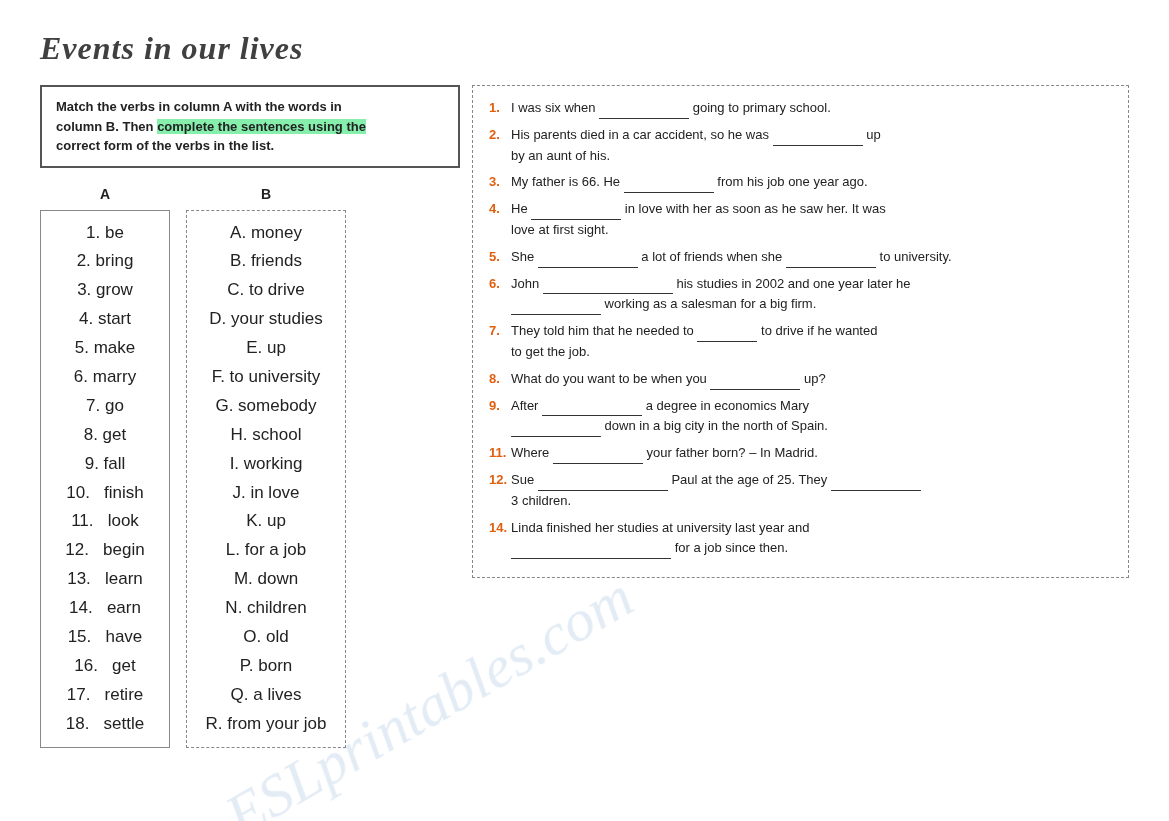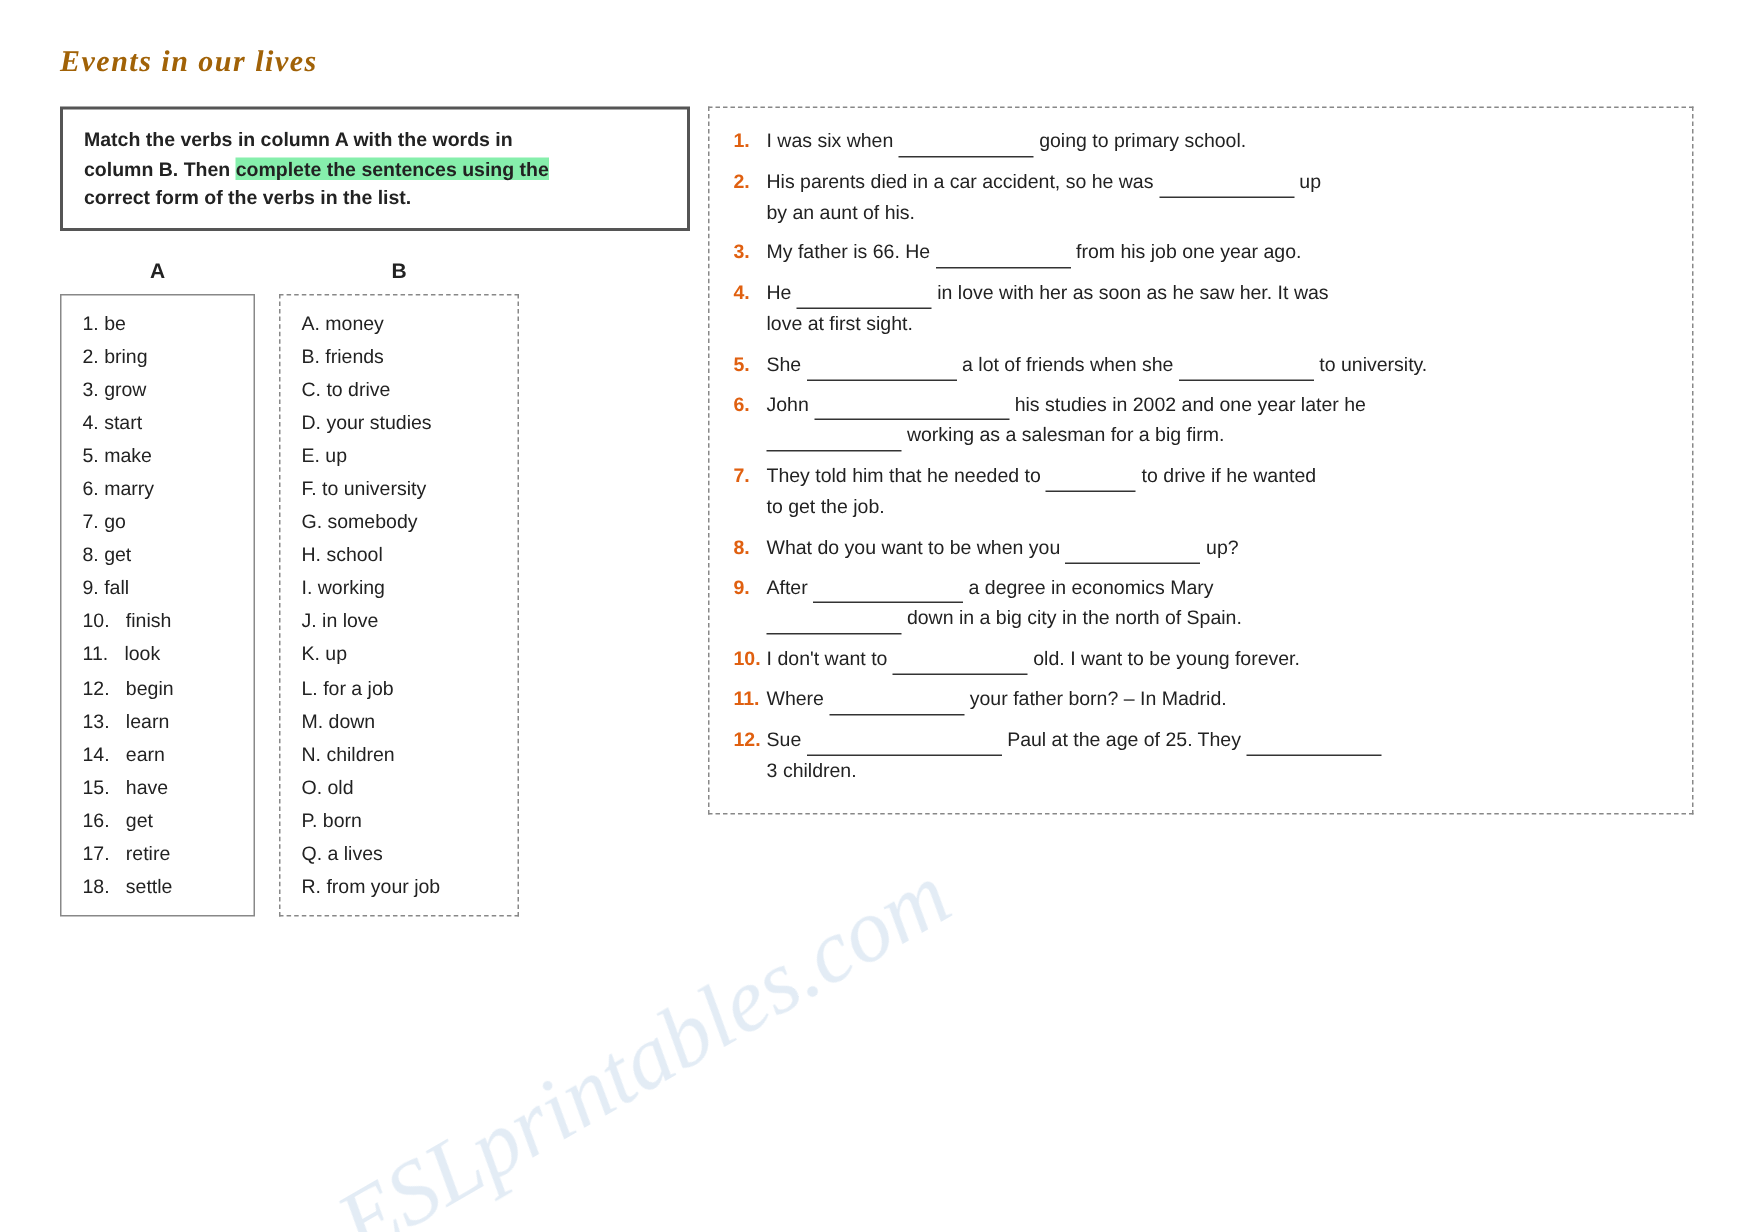--- a/index.html
+++ b/index.html
@@ -6,22 +6,22 @@
     body {
       background: #fff;
       font-family: Arial, sans-serif;
       font-size: 13px;
       color: #222;
       padding: 30px 40px;
       width: 1169px;
       min-height: 821px;
     }
     .page-title {
-      font-size: 20px;
-      color: #a16207;
+      font-size: 32px;
+      color: #404040;
       font-family: Georgia, serif;
       font-style: italic;
       margin-bottom: 18px;
       letter-spacing: 1px;
     }
     .main-layout {
       display: flex;
       gap: 12px;
       align-items: flex-start;
     }
@@ -58,21 +58,22 @@
       min-width: 130px;
       line-height: 1.7;
     }
     .col-b-box {
       border: 1px dashed #888;
       padding: 8px 14px;
       min-width: 160px;
       line-height: 1.7;
     }
     .col-item {
-      font-size: 13px;
+      font-size: 17px;
+      text-align: center;
     }
     .right-panel {
       flex: 1;
       border: 1px dashed #888;
       padding: 12px 16px;
     }
     .sentence-item {
       margin-bottom: 6px;
       line-height: 1.6;
       font-size: 13px;
@@ -219,33 +220,33 @@
     <div class="sentence-item">
       <span class="sentence-num">8.</span>
       <span class="sentence-text">What do you want to be when you <span class="blank"></span> up?</span>
     </div>
 
     <div class="sentence-item">
       <span class="sentence-num">9.</span>
       <span class="sentence-text">After <span class="blank blank-medium"></span> a degree in economics Mary<br><span class="blank"></span> down in a big city in the north of Spain.</span>
     </div>
 
-    <div class="sentence-item">
-      <span class="sentence-num">10.</span>
-      <span class="sentence-text">I don't want to <span class="blank"></span> old. I want to be young forever.</span>
-    </div>
 
     <div class="sentence-item">
       <span class="sentence-num">11.</span>
       <span class="sentence-text">Where <span class="blank"></span> your father born? – In Madrid.</span>
     </div>
 
     <div class="sentence-item">
       <span class="sentence-num">12.</span>
       <span class="sentence-text">Sue <span class="blank blank-long"></span> Paul at the age of 25. They <span class="blank"></span><br>3 children.</span>
     </div>
 
 
+    <div class="sentence-item">
+      <span class="sentence-num">14.</span>
+      <span class="sentence-text">Linda finished her studies at university last year and<br><span class="blank blank-long" style="min-width:160px;"></span> for a job since then.</span>
+    </div>
 
   </div>
 </div>
 
 <div class="watermark">ESLprintables.com</div>
 
 </body></html>

